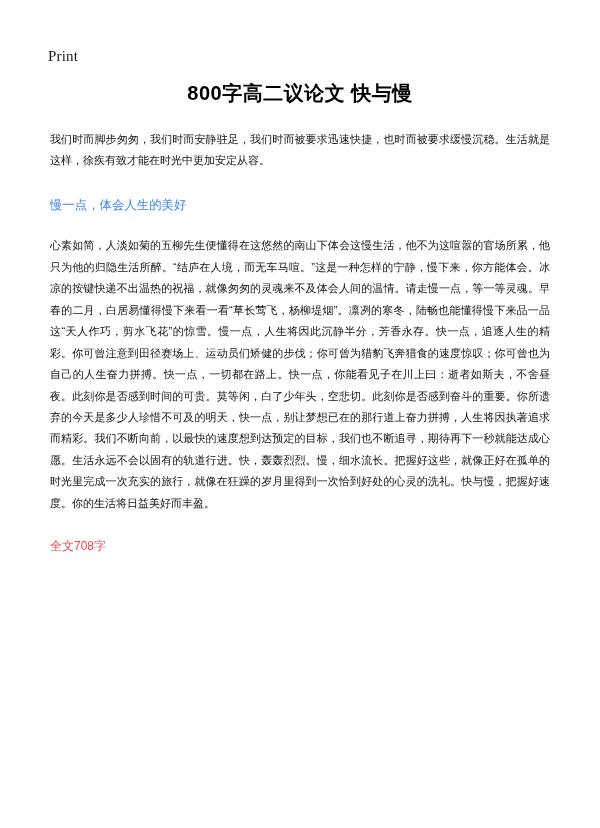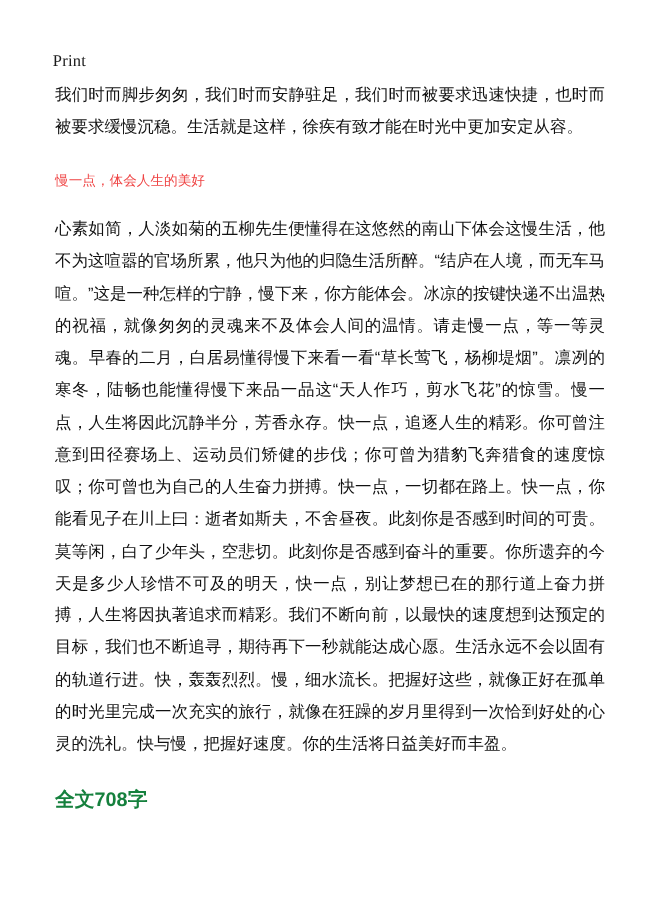--- a/index.html
+++ b/index.html
@@ -39,55 +39,55 @@
     text-align: center;
     font-family: "Liberation Sans", sans-serif;
     font-size: 20px;
     font-weight: bold;
     color: #000;
     margin: 8px 0 22px 0;
     letter-spacing: 0.5px;
   }
   .para {
     font-family: "Liberation Sans", sans-serif;
-    font-size: 15px;
+    font-size: 11px;
     line-height: 1.95;
     color: #111;
     margin: 0 0 16px 0;
     text-align: justify;
     text-justify: inter-ideograph;
     word-break: break-all;
   }
   .para.lead {
     margin-bottom: 22px;
   }
   .subhead {
     font-family: "Liberation Sans", sans-serif;
     font-size: 12.4px;
     line-height: 1.9;
-    color: #ef4444;
+    color: #3b82f6;
     margin: 0 0 18px 0;
   }
   .wordcount {
     font-family: "Liberation Sans", sans-serif;
-    font-size: 18px;
-    color: #15803d;
+    font-size: 12px;
+    color: #ef4444;
     margin: 24px 0 0 0;
-    font-weight: bold;
   }
 </style>
 </head>
 <body>
 
 <div class="page">
 
   <div class="print-label">Print</div>
 
   <div class="doc-body">
 
+    <h1 class="doc-title">800字高二议论文 快与慢</h1>
 
     <p class="para lead">我们时而脚步匆匆，我们时而安静驻足，我们时而被要求迅速快捷，也时而被要求缓慢沉稳。生活就是这样，徐疾有致才能在时光中更加安定从容。</p>
 
     <p class="subhead">慢一点，体会人生的美好</p>
 
     <p class="para">心素如简，人淡如菊的五柳先生便懂得在这悠然的南山下体会这慢生活，他不为这喧嚣的官场所累，他只为他的归隐生活所醉。“结庐在人境，而无车马喧。”这是一种怎样的宁静，慢下来，你方能体会。冰凉的按键快递不出温热的祝福，就像匆匆的灵魂来不及体会人间的温情。请走慢一点，等一等灵魂。早春的二月，白居易懂得慢下来看一看“草长莺飞，杨柳堤烟”。凛冽的寒冬，陆畅也能懂得慢下来品一品这“天人作巧，剪水飞花”的惊雪。慢一点，人生将因此沉静半分，芳香永存。快一点，追逐人生的精彩。你可曾注意到田径赛场上、运动员们矫健的步伐；你可曾为猎豹飞奔猎食的速度惊叹；你可曾也为自己的人生奋力拼搏。快一点，一切都在路上。快一点，你能看见子在川上曰：逝者如斯夫，不舍昼夜。此刻你是否感到时间的可贵。莫等闲，白了少年头，空悲切。此刻你是否感到奋斗的重要。你所遗弃的今天是多少人珍惜不可及的明天，快一点，别让梦想已在的那行道上奋力拼搏，人生将因执著追求而精彩。我们不断向前，以最快的速度想到达预定的目标，我们也不断追寻，期待再下一秒就能达成心愿。生活永远不会以固有的轨道行进。快，轰轰烈烈。慢，细水流长。把握好这些，就像正好在孤单的时光里完成一次充实的旅行，就像在狂躁的岁月里得到一次恰到好处的心灵的洗礼。快与慢，把握好速度。你的生活将日益美好而丰盈。</p>
 
 
     <p class="wordcount">全文708字</p>
 

